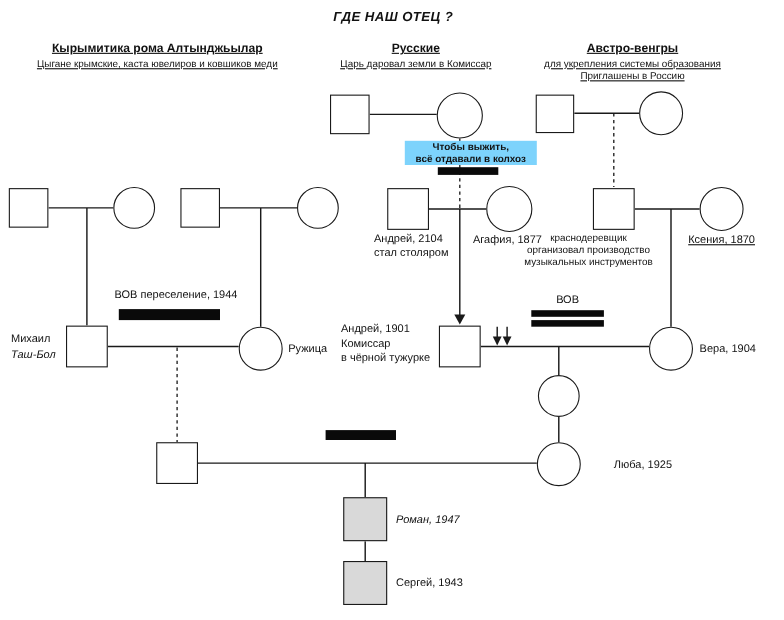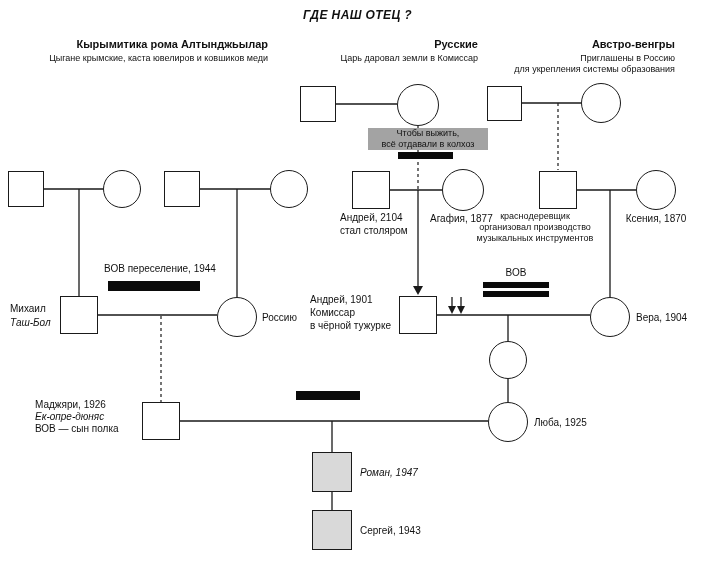--- a/index.html
+++ b/index.html
@@ -10,27 +10,27 @@
   }
   svg.wires { position:absolute; left:0; top:0; z-index:1; }
   .sq { position:absolute; border:1.6px solid #1a1a1a; background:#fff; z-index:2; }
   .sq.gray { background:#d9d9d9; }
   .ci { position:absolute; border:1.6px solid #1a1a1a; background:#fff; border-radius:50%; z-index:2; }
   .bar { position:absolute; background:#0a0a0a; z-index:4; }
   .lbl { position:absolute; font-size:10px; line-height:13px; z-index:3; white-space:nowrap; }
   .lbl.small { font-size:9px; line-height:11px; }
   .center { text-align:center; }
   .ital { font-style:italic; }
-  .wbg { background:#a3a3a3; }
+  .wbg { background:#7dd3fc;font-weight:bold; }
   .big { font-size:10px; }
   .title {
     position:absolute; left:0; width:686px; text-align:center; top:8px;
     font-size:12px; font-weight:bold; font-style:italic; letter-spacing:.4px; z-index:3;padding-left:29px;
   }
-  .colhead { position:absolute; text-align:right; z-index:3; }
+  .colhead { position:absolute; text-align:center; z-index:3;text-decoration:underline; }
   .colhead .h { font-size:11px; font-weight:bold; margin-bottom:3px; }
   .colhead .s { font-size:9px; line-height:11px; }
 </style>
 </head>
 <body>
 
 <div class="canvas">
 
   <svg class="wires" width="713" height="564" viewBox="0 0 713 564">
     <path d="M336 104 H397 M522 103 H581 M44 189 H103 M200 189 H270 M79 189 V296 M237 189 V297
@@ -48,22 +48,22 @@
   <div class="colhead" style="left:18px; top:38px; width:250px;">
     <div class="h">Кырымитика рома Алтынджьылар</div>
     <div class="s">Цыгане крымские, каста ювелиров и ковшиков меди</div>
   </div>
   <div class="colhead" style="left:278px; top:38px; width:200px;">
     <div class="h">Русские</div>
     <div class="s">Царь даровал земли в Комиссар</div>
   </div>
   <div class="colhead" style="left:475px; top:38px; width:200px;">
     <div class="h">Австро-венгры</div>
+    <div class="s">для укрепления системы образования</div>
     <div class="s">Приглашены в Россию</div>
-    <div class="s">для укрепления системы образования</div>
   </div>
 
   <div class="sq" style="left:300px; top:86px; width:36px; height:36px;"></div>
   <div class="ci" style="left:397px; top:84px; width:42px; height:42px;"></div>
   <div class="sq" style="left:487px; top:86px; width:35px; height:35px;"></div>
   <div class="ci" style="left:581px; top:83px; width:40px; height:40px;"></div>
 
   <div class="sq" style="left:8px; top:171px; width:36px; height:36px;"></div>
   <div class="ci" style="left:103px; top:170px; width:38px; height:38px;"></div>
   <div class="sq" style="left:164px; top:171px; width:36px; height:36px;"></div>
@@ -102,47 +102,42 @@
   </div>
 
   <div class="lbl" style="left:430px; top:212px;">Агафия, 1877</div>
 
   <div class="lbl small center" style="left:455px; top:211px; width:160px;">
     <div>краснодеревщик</div>
     <div>организовал производство</div>
     <div>музыкальных инструментов</div>
   </div>
 
-  <div class="lbl center" style="left:606px; top:212px; width:100px;">Ксения, 1870</div>
+  <div class="lbl center" style="left:606px; top:212px; width:100px;text-decoration:underline;">Ксения, 1870</div>
 
   <div class="lbl center" style="left:90px; top:262px; width:140px;">ВОВ переселение, 1944</div>
 
   <div class="lbl" style="left:10px; top:302px; line-height:14px;">
     <div>Михаил</div>
     <div class="ital small">Таш-Бол</div>
   </div>
 
-  <div class="lbl" style="left:262px; top:311px;">Россию</div>
+  <div class="lbl" style="left:262px; top:311px;">Ружица</div>
 
   <div class="lbl" style="left:310px; top:293px; line-height:13px;">
     <div>Андрей, 1901</div>
     <div>Комиссар</div>
     <div>в чёрной тужурке</div>
   </div>
 
   <div class="lbl center" style="left:486px; top:266px; width:60px;">ВОВ</div>
 
   <div class="lbl" style="left:636px; top:311px;">Вера, 1904</div>
 
-  <div class="lbl" style="left:35px; top:399px; line-height:12px;">
-    <div>Маджяри, 1926</div>
-    <div class="ital">Ек-опре-дюняс</div>
-    <div>ВОВ — сын полка</div>
-  </div>
 
 
-  <div class="lbl" style="left:534px; top:416px;">Люба, 1925</div>
+  <div class="lbl" style="left:558px; top:416px;">Люба, 1925</div>
 
   <div class="lbl" style="left:360px; top:466px;font-style:italic;">Роман, 1947</div>
 
   <div class="lbl" style="left:360px; top:524px;">Сергей, 1943</div>
 
 </div>
 
 </body></html>

